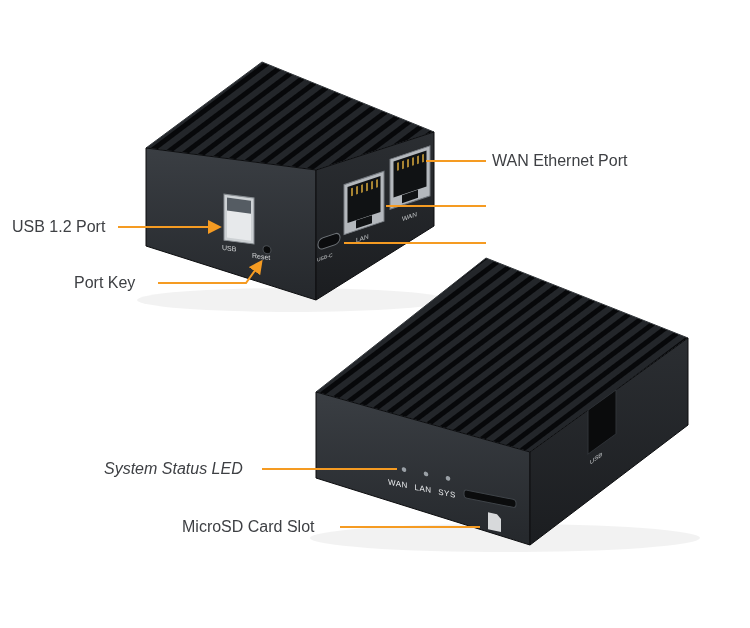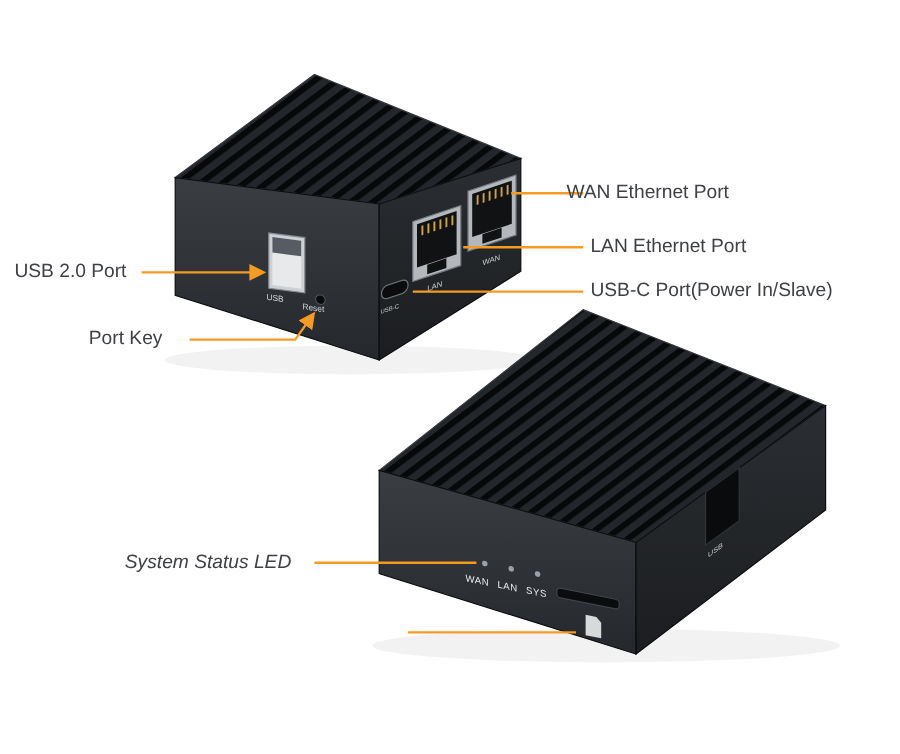--- a/index.html
+++ b/index.html
@@ -12,21 +12,21 @@
   }
   .figure-svg{position:absolute;left:0;top:0;}
   .label{
     position:absolute;
     font-size:16px;line-height:20px;
     color:var(--label-color,#3e4044);
     white-space:nowrap;
   }
   #label-usb2{left:12px;top:217px;}
   #label-reset{left:74px;top:273px;}
-  #label-wan{left:472px;top:151px;}
+  #label-wan{left:492px;top:151px;}
   #label-lan{left:492px;top:196px;}
   #label-usbc{left:492px;top:233px;}
   #label-led{left:104px;top:459px;font-style:italic;}
   #label-sd{left:182px;top:517px;}
   .callout-line{
     stroke:var(--accent,#f59b22);
     stroke-width:2;
     fill:none;
   }
   .accent-fill{fill:var(--accent,#f59b22);}
@@ -112,19 +112,18 @@
     <line x1="426" y1="161" x2="486" y2="161" class="callout-line"></line>
     <line x1="386" y1="206" x2="486" y2="206" class="callout-line"></line>
     <line x1="344" y1="243" x2="486" y2="243" class="callout-line"></line>
     <line x1="118" y1="227" x2="219" y2="227" class="callout-line" marker-end="url(#arrow)"></line>
     <polyline points="158,283 246,283 261,262" class="callout-line" marker-end="url(#arrow)"></polyline>
     <line x1="262" y1="469" x2="397" y2="469" class="callout-line"></line>
     <line x1="340" y1="527" x2="480" y2="527" class="callout-line"></line>
   </svg>
 
   <div class="label" id="label-wan">WAN Ethernet Port</div>
-  <div class="label" id="label-lan">LAN Ethernet Port</div>
-  <div class="label" id="label-usbc">USB-C Port(Power In/Slave)</div>
-  <div class="label" id="label-usb2">USB 2.0 Port</div>
+  <div class="label" id="label-usb2">USB 1.2 Port</div>
   <div class="label" id="label-reset">Port Key</div>
   <div class="label" id="label-led">System Status LED</div>
+  <div class="label" id="label-sd">MicroSD Card Slot</div>
 
 </div>
 
 </body></html>

